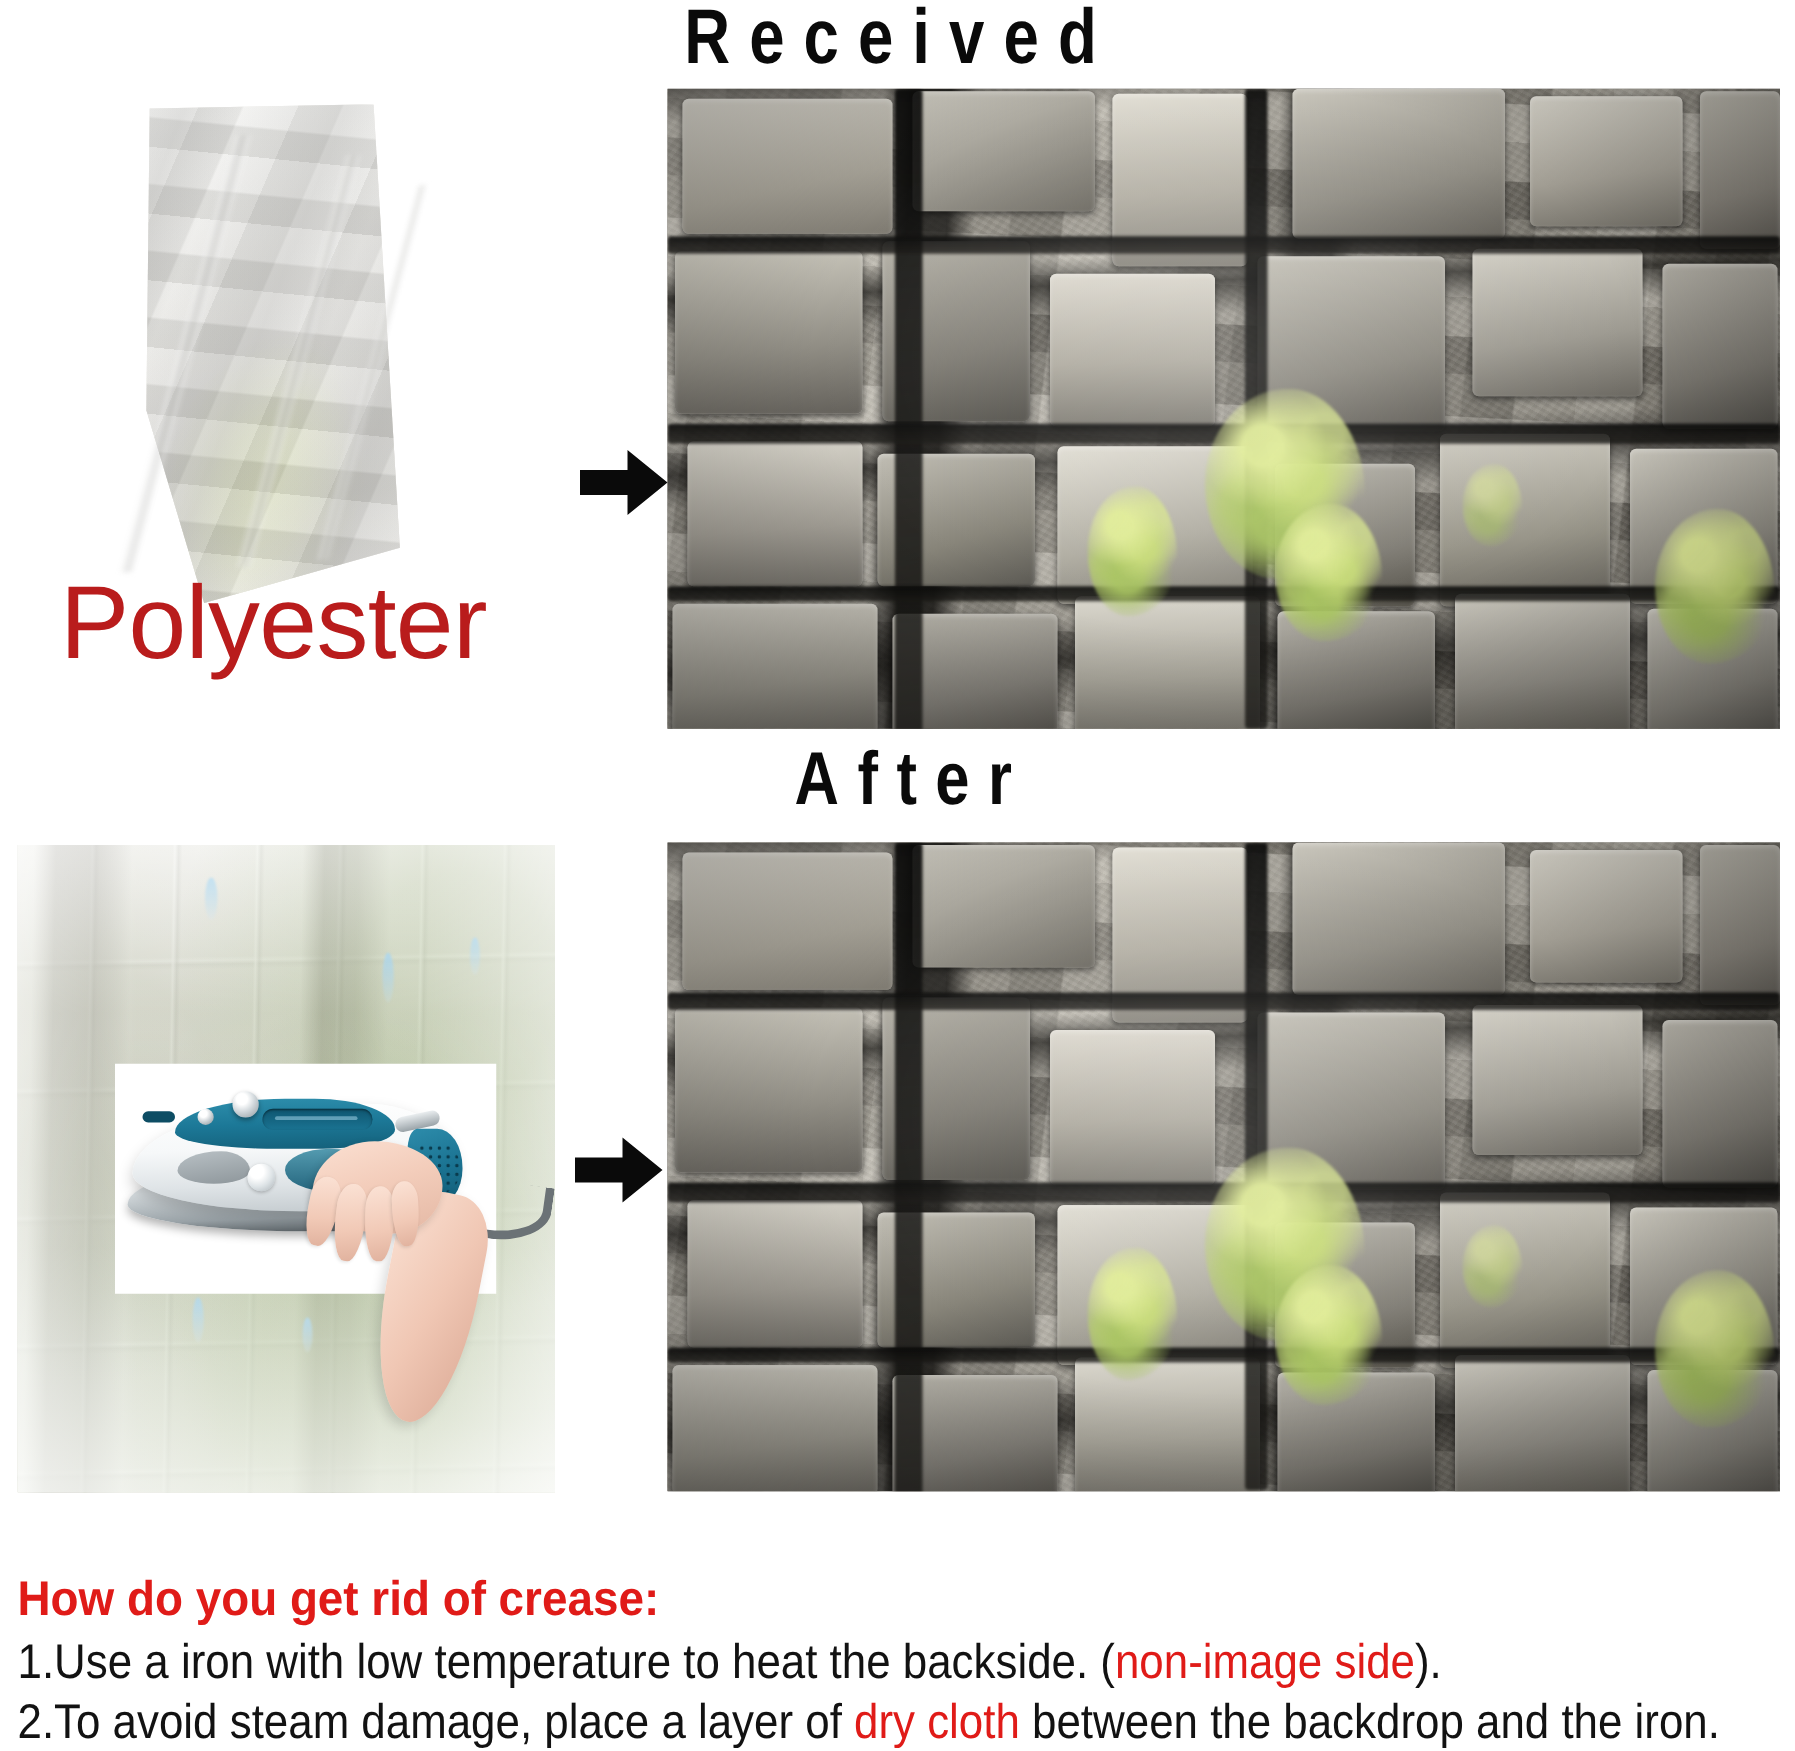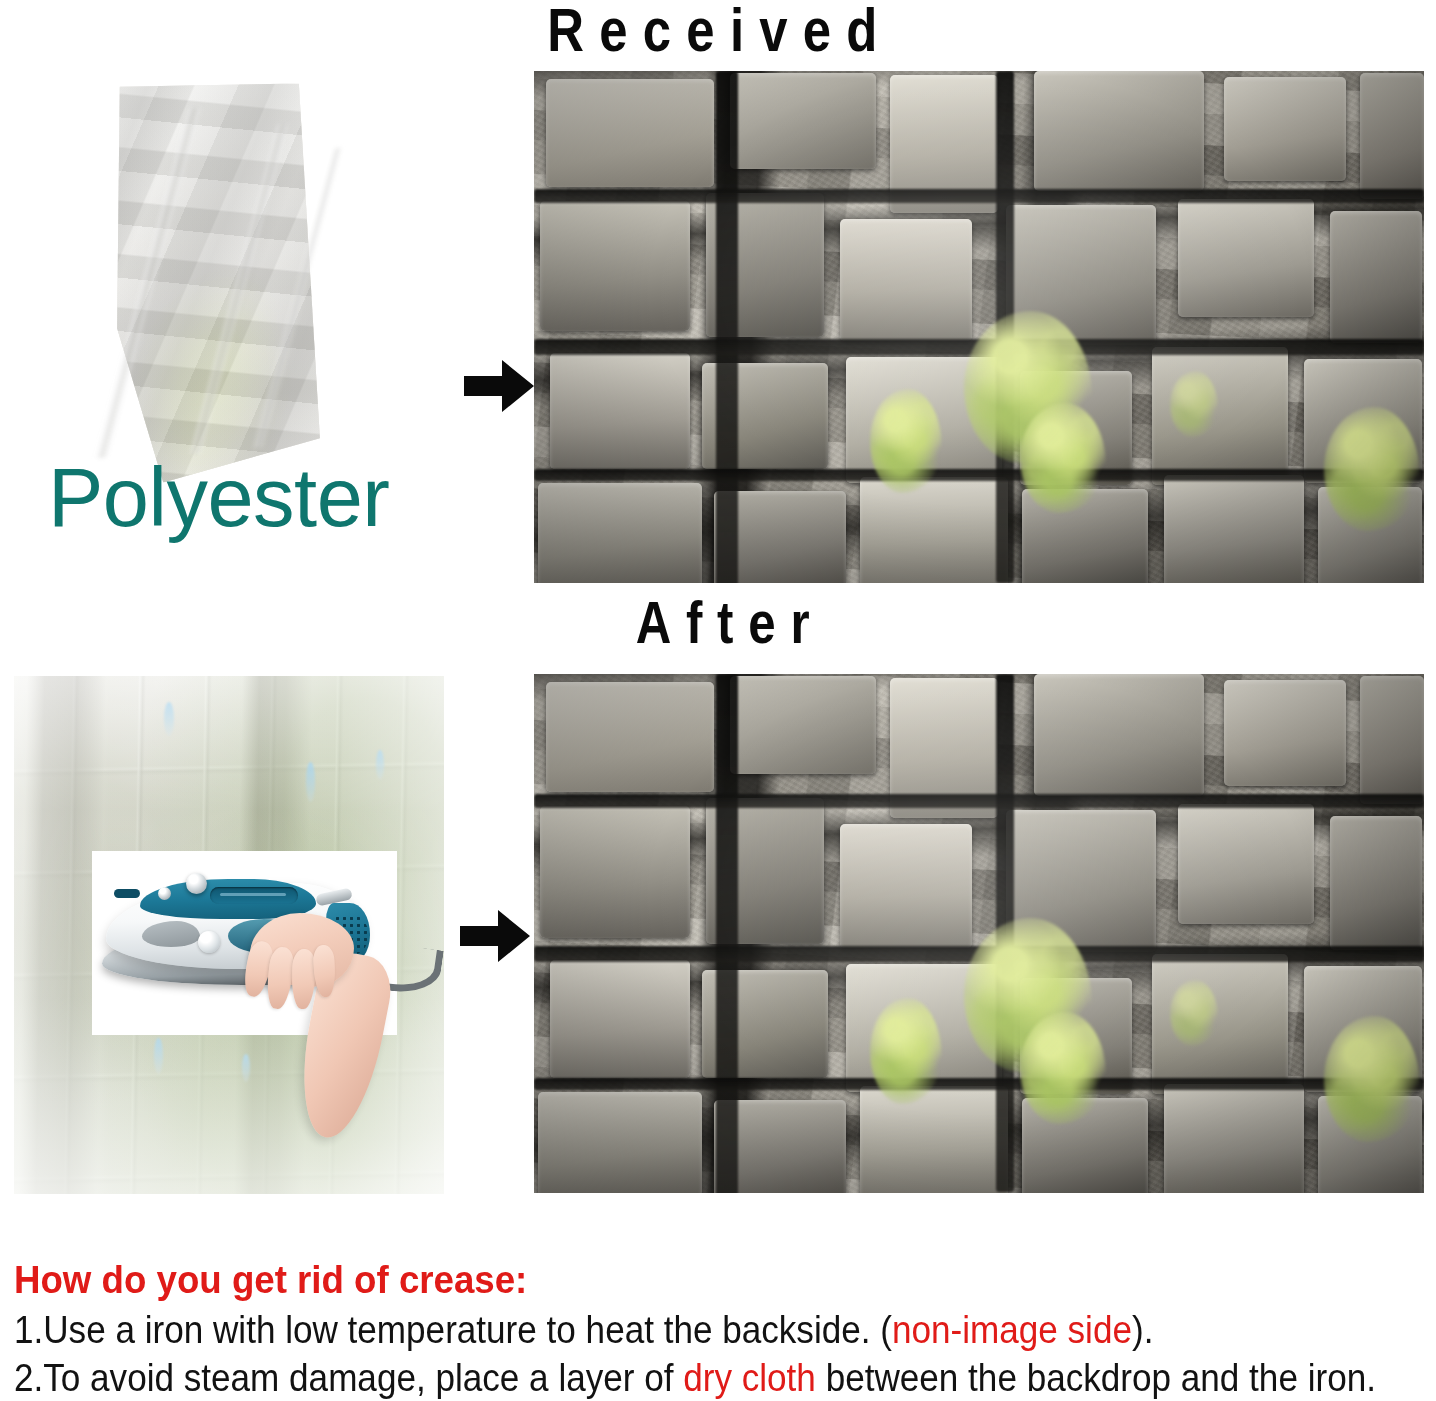--- a/index.html
+++ b/index.html
@@ -46,21 +46,21 @@
 
   
   #polyester-label {
     position: absolute;
     left: 48px;
     top: 455px;
     font-family: "Liberation Sans", sans-serif;
     font-size: 83px;
     line-height: 86px;
     font-weight: 400;
-    color: #0f766e;
+    color: #b91c1c;
     letter-spacing: -0.5px;
     white-space: nowrap;
     z-index: 6;
   }
 
   
   .arrow-right {
     position: absolute;
     z-index: 5;
   }

